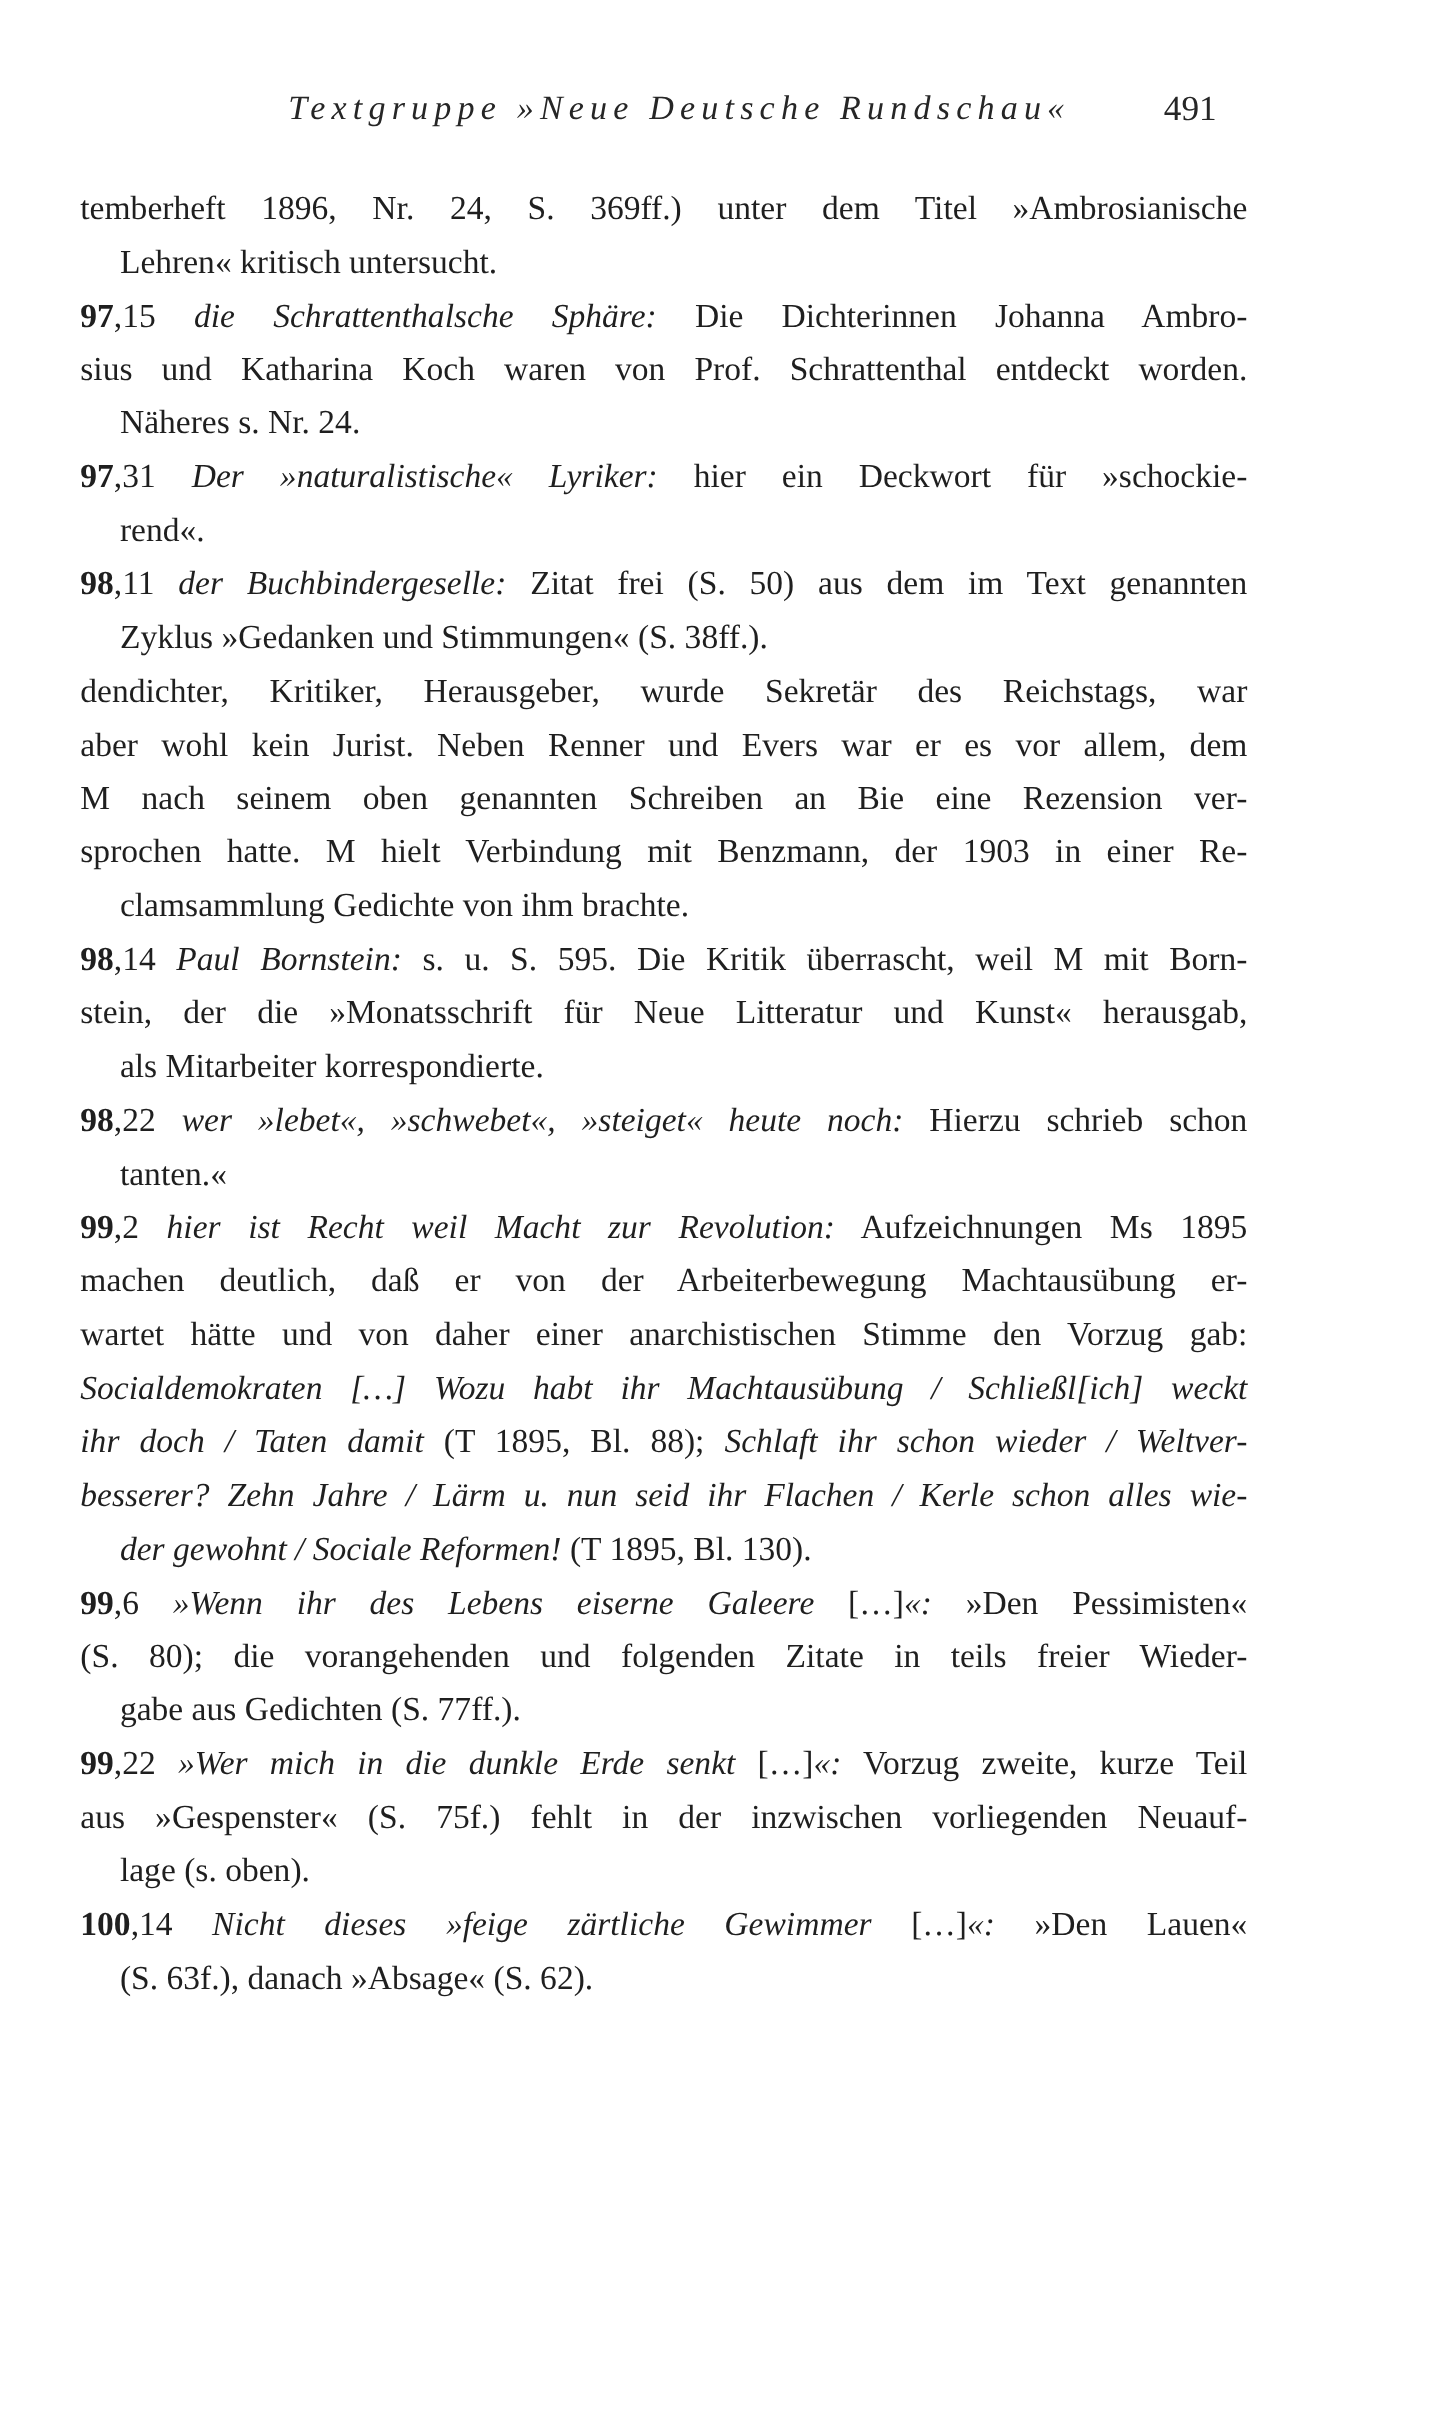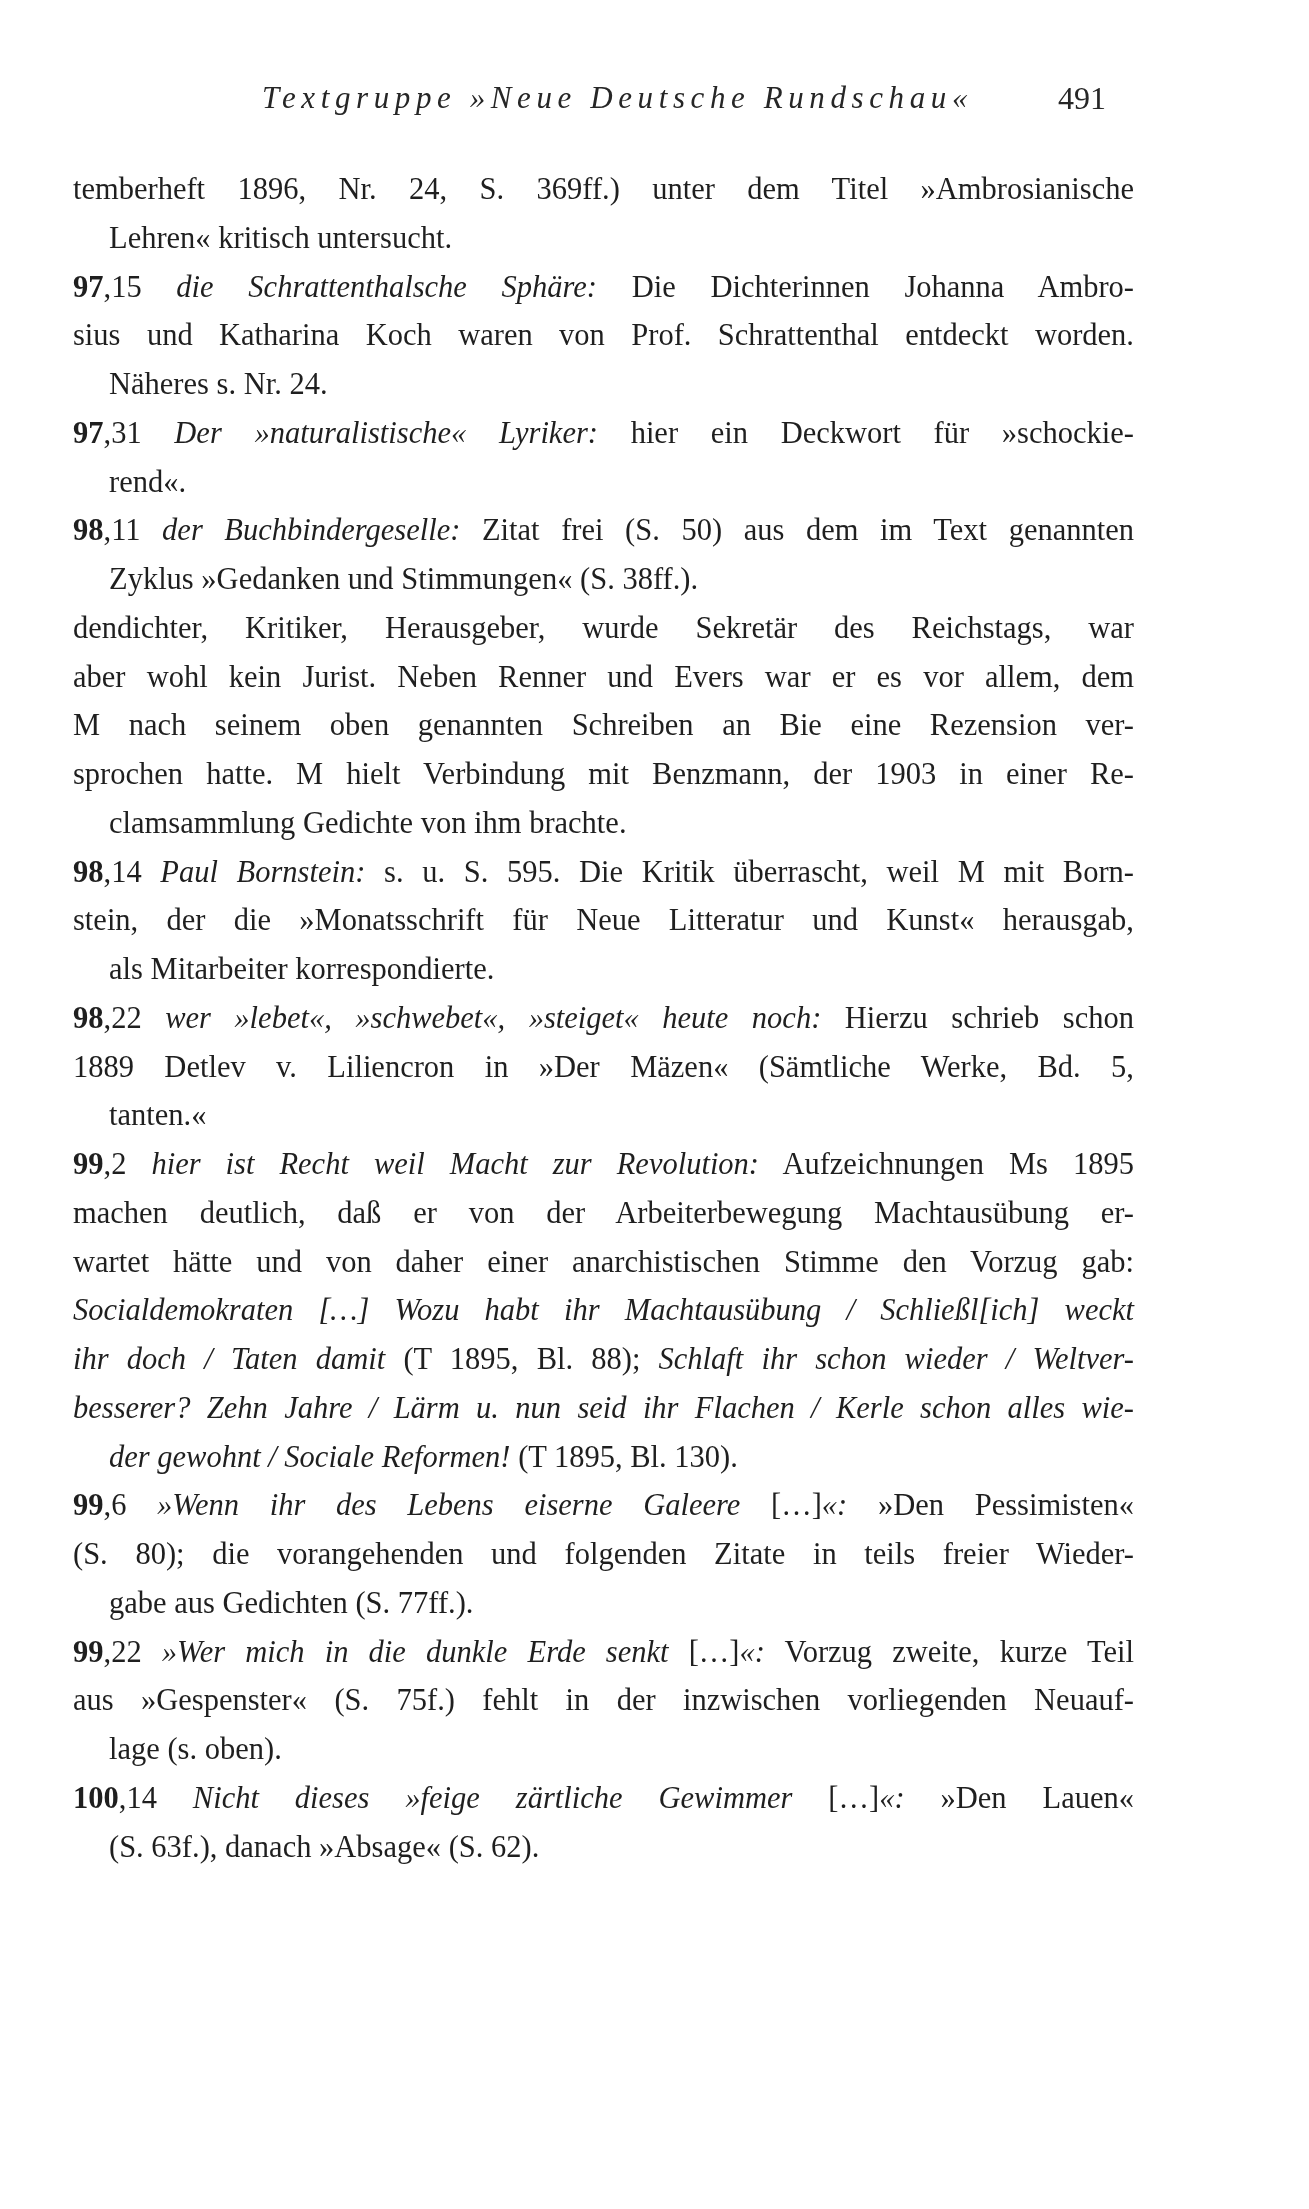--- a/index.html
+++ b/index.html
@@ -37,21 +37,20 @@
     <div class="line end"><span class="seg-r">Zyklus »Gedanken und Stimmungen« (S. 38ff.).</span></div>
     <div class="line"><span class="seg-r">dendichter, Kritiker, Herausgeber, wurde Sekretär des Reichstags, war</span></div>
     <div class="line"><span class="seg-r">aber wohl kein Jurist. Neben Renner und Evers war er es vor allem, dem</span></div>
     <div class="line"><span class="seg-r">M nach seinem oben genannten Schreiben an Bie eine Rezension ver-</span></div>
     <div class="line"><span class="seg-r">sprochen hatte. M hielt Verbindung mit Benzmann, der 1903 in einer Re-</span></div>
     <div class="line end"><span class="seg-r">clamsammlung Gedichte von ihm brachte.</span></div>
     <div class="line"><span class="seg-b">98</span><span class="seg-r">,14 </span><span class="seg-i">Paul Bornstein:</span><span class="seg-r"> s. u. S. 595. Die Kritik überrascht, weil M mit Born-</span></div>
     <div class="line"><span class="seg-r">stein, der die »Monatsschrift für Neue Litteratur und Kunst« herausgab,</span></div>
     <div class="line end"><span class="seg-r">als Mitarbeiter korrespondierte.</span></div>
     <div class="line"><span class="seg-b">98</span><span class="seg-r">,22 </span><span class="seg-i">wer »lebet«, »schwebet«, »steiget« heute noch:</span><span class="seg-r"> Hierzu schrieb schon</span></div>
-    <div class="line"><span class="seg-r">1889 Detlev v. Liliencron in »Der Mäzen« (Sämtliche Werke, Bd. 5,</span></div>
     <div class="line end"><span class="seg-r">tanten.«</span></div>
     <div class="line"><span class="seg-b">99</span><span class="seg-r">,2 </span><span class="seg-i">hier ist Recht weil Macht zur Revolution:</span><span class="seg-r"> Aufzeichnungen Ms 1895</span></div>
     <div class="line"><span class="seg-r">machen deutlich, daß er von der Arbeiterbewegung Machtausübung er-</span></div>
     <div class="line"><span class="seg-r">wartet hätte und von daher einer anarchistischen Stimme den Vorzug gab:</span></div>
     <div class="line"><span class="seg-i">Socialdemokraten […] Wozu habt ihr Machtausübung / Schließl[ich] weckt</span></div>
     <div class="line"><span class="seg-i">ihr doch / Taten damit</span><span class="seg-r"> (T 1895, Bl. 88); </span><span class="seg-i">Schlaft ihr schon wieder / Weltver-</span></div>
     <div class="line"><span class="seg-i">besserer? Zehn Jahre / Lärm u. nun seid ihr Flachen / Kerle schon alles wie-</span></div>
     <div class="line end"><span class="seg-i">der gewohnt / Sociale Reformen!</span><span class="seg-r"> (T 1895, Bl. 130).</span></div>
     <div class="line"><span class="seg-b">99</span><span class="seg-r">,6 </span><span class="seg-i">»Wenn ihr des Lebens eiserne Galeere</span><span class="seg-r"> […]</span><span class="seg-i">«:</span><span class="seg-r"> »Den Pessimisten«</span></div>
     <div class="line"><span class="seg-r">(S. 80); die vorangehenden und folgenden Zitate in teils freier Wieder-</span></div>

